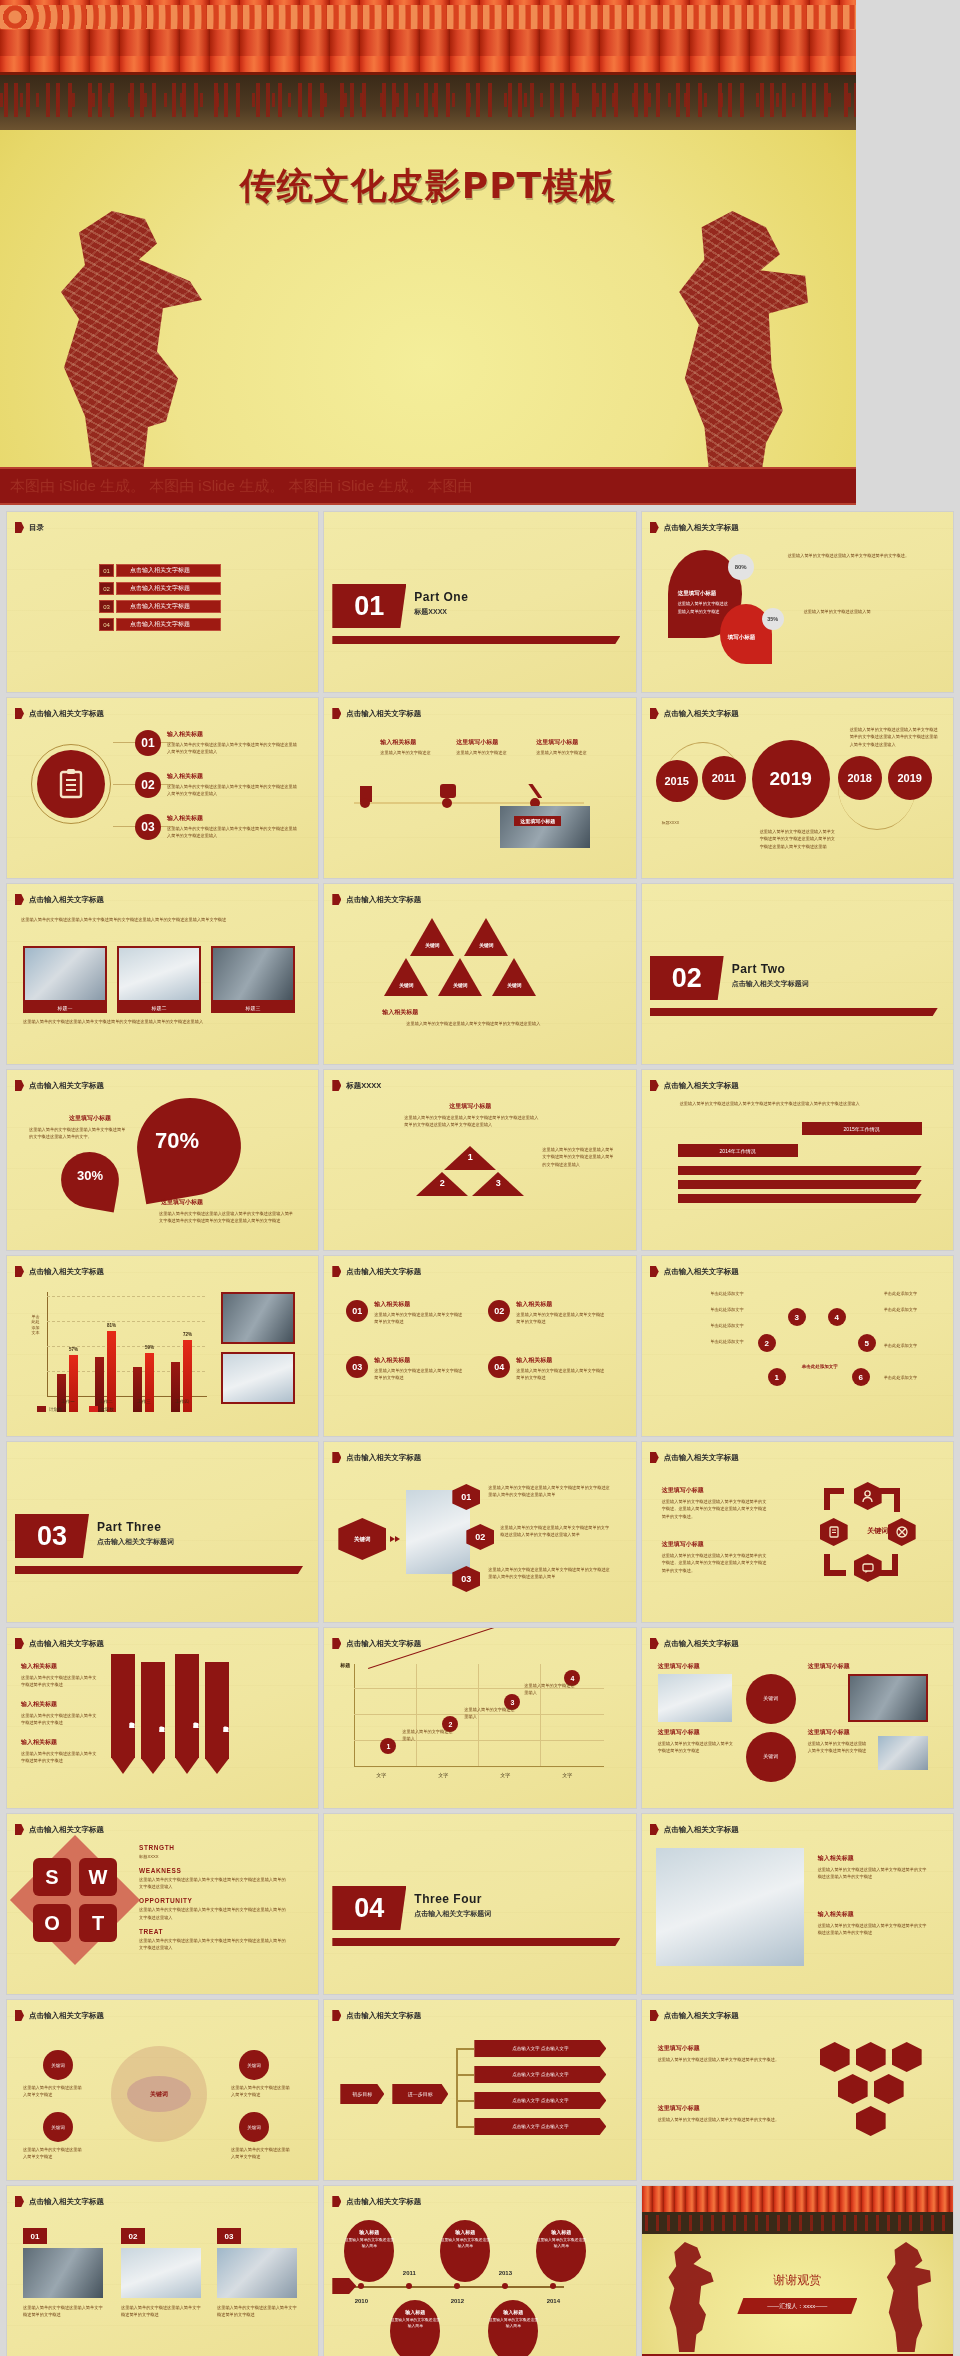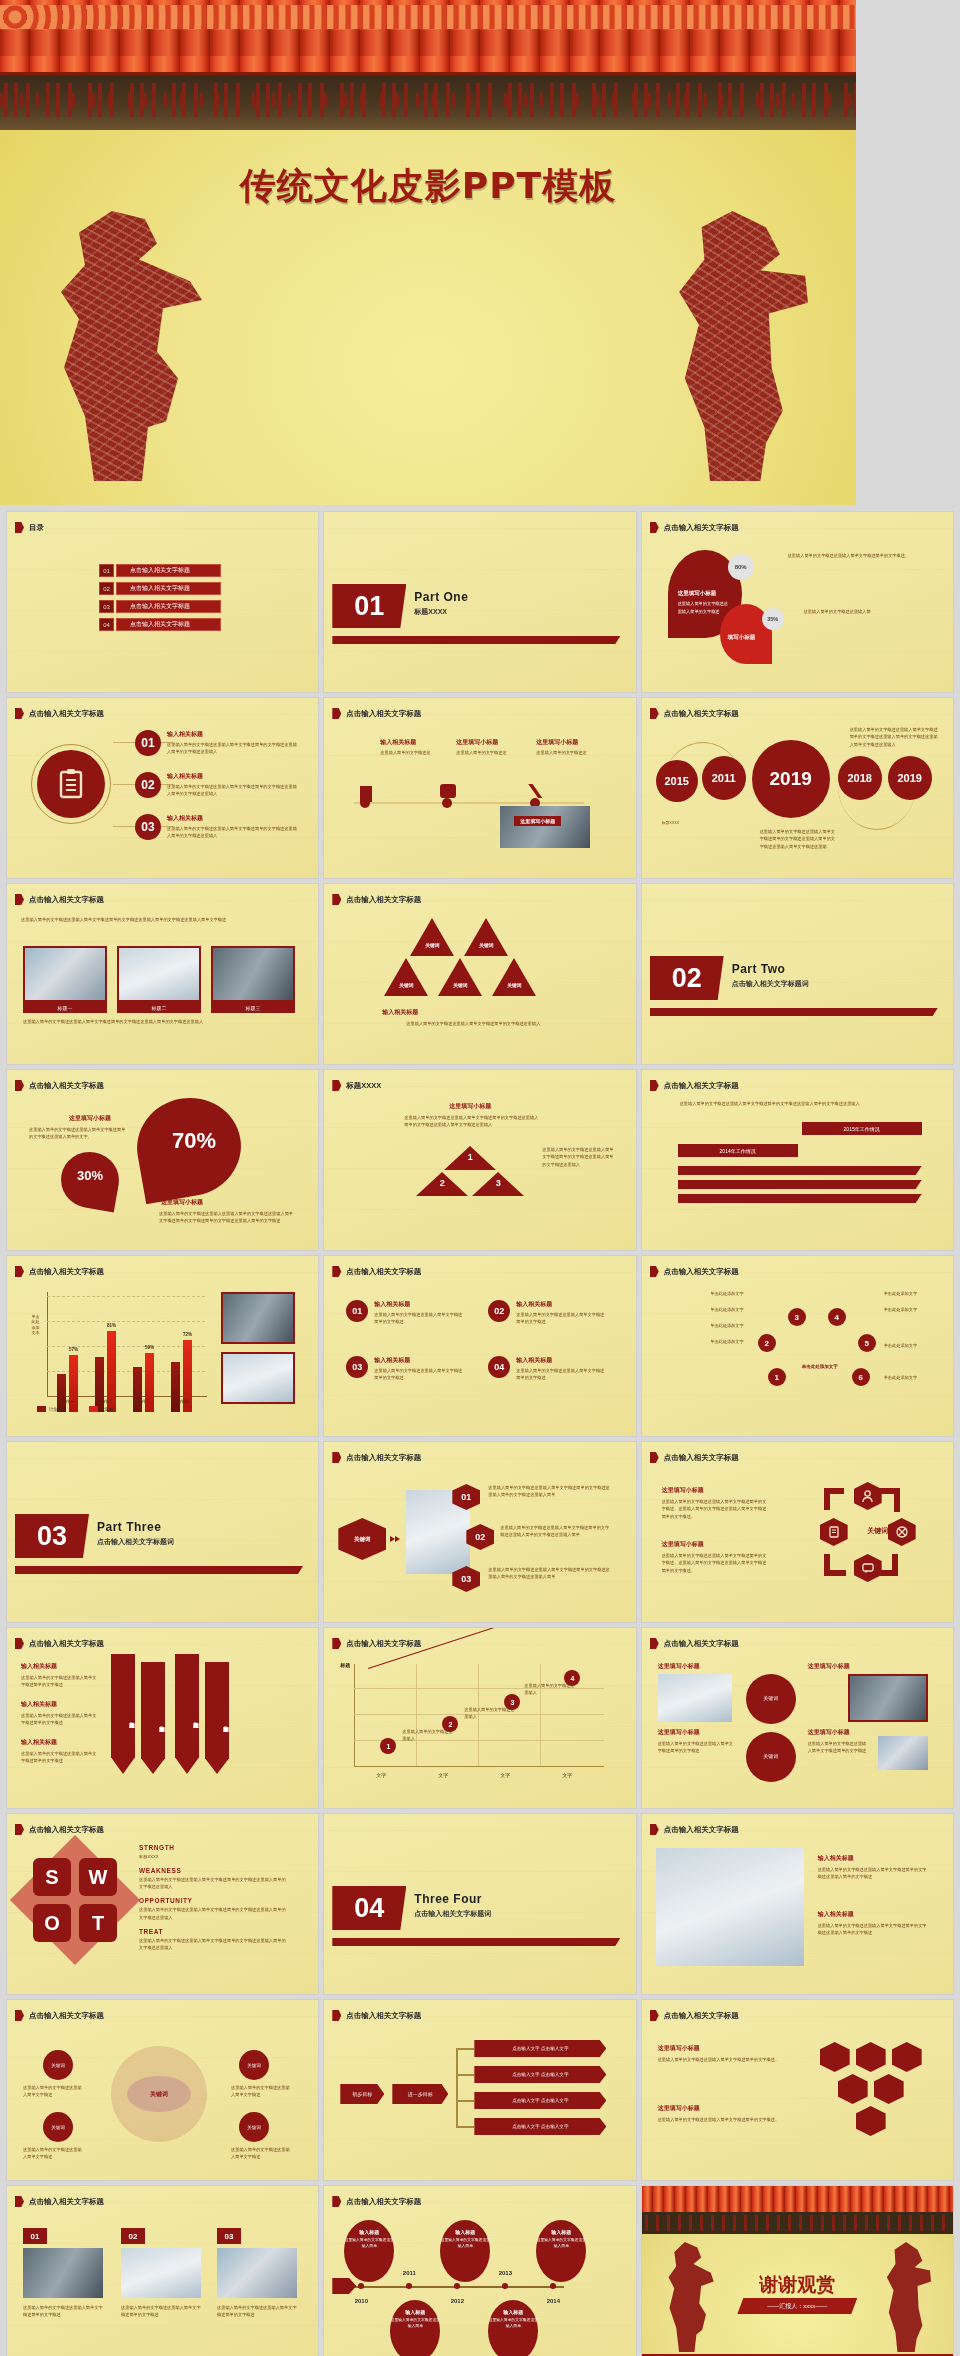--- a/index.html
+++ b/index.html
@@ -201,21 +201,21 @@
 
   
   .ty{ position:relative; width:100%; height:100%;
        background: radial-gradient(ellipse at 50% 70%, #f5ef9e 0%, #ece08c 60%, #e0d06a 100%); }
   .ty-tiles{ position:absolute; top:0; left:0; right:0; height:26px;
     background: repeating-linear-gradient(90deg,#c62a12 0,#e8512a 3px,#f4763e 6px,#c13217 9px,#9a1d08 11px); }
   .ty-fret{ position:absolute; top:26px; left:0; right:0; height:22px;
     background:#3a2a18; }
   .ty-fret::before{ content:""; position:absolute; inset:3px 0 3px 0;
     background: repeating-linear-gradient(90deg, transparent 0 3px, #8c1f12 3px 6px, transparent 6px 11px); opacity:.85;}
-  .ty-title{ position:absolute; left:0; right:0; top:86px; text-align:center; font-size:19px; font-weight:bold; color:#9d1c12;}
+  .ty-title{ position:absolute; left:0; right:0; top:86px; text-align:center; font-size:12px; font-weight:normal; color:#9d1c12;}
   .ty-sub{ position:absolute; left:50%; transform:translateX(-50%); top:112px; width:120px; height:16px;
     background:#9e1a12; color:#fff; font-size:6px; display:flex; align-items:center; justify-content:center;
     clip-path: polygon(6px 0,100% 0,calc(100% - 6px) 100%,0 100%); }
   .ty-fig{ position:absolute; bottom:14px; width:48px; height:110px; background:#8e1a16; opacity:.95; }
   .ty-fig.l{ left:24px; clip-path: polygon(40% 0,66% 5%,74% 14%,58% 20%,94% 28%,100% 36%,74% 40%,
       70% 56%,84% 66%,76% 80%,64% 84%,60% 100%,28% 100%,22% 78%,8% 60%,18% 42%,6% 32%,22% 22%,18% 9%); }
   .ty-fig.r{ right:22px; clip-path: polygon(48% 0,72% 7%,82% 17%,66% 23%,98% 26%,100% 36%,72% 40%,
       74% 60%,82% 76%,70% 88%,66% 100%,30% 100%,26% 82%,12% 64%,22% 44%,8% 32%,26% 20%,24% 7%); }
   .ty-band{ position:absolute; left:0; right:0; bottom:0; height:12px; background:#8e1512; }
 
@@ -227,20 +227,23 @@
 <body>
 
 <div class="hero">
   <div class="hero-tiles">
       <div class="knob-row"></div>
     </div>
   <div class="hero-fret"></div>
   <div class="shadow-fig fig-left"></div>
   <div class="shadow-fig fig-right"></div>
   <div class="hero-title">传统文化皮影PPT模板</div>
+  <div class="hero-band">
+    <span class="wm-strip">本图由 iSlide 生成。    本图由 iSlide 生成。    本图由 iSlide 生成。    本图由</span>
+  </div>
 </div>
 
 <div class="grid">
 
   <div class="slide">
     <div class="wm"></div>
     <div class="s-title">
       <i class="flag"></i>
       <span>目录</span>
     </div>
@@ -413,21 +416,21 @@
     <div class="part-rule"></div>
   </div>
 
   <div class="slide">
     <div class="wm"></div>
     <div class="s-title">
         <i class="flag"></i>
       <span>点击输入相关文字标题</span>
       </div>
     <div style="position:absolute;left:130px;top:28px;width:104px;height:98px;background:#8e1512;border-radius:50% 50% 50% 0;transform:rotate(-10deg);"></div>
-    <div style="position:absolute;left:148px;top:58px;width:78px;text-align:center;font-size:22px;font-weight:bold;color:#fff;">70%</div>
+    <div style="position:absolute;left:148px;top:58px;width:78px;text-align:left;font-size:22px;font-weight:bold;color:#fff;">70%</div>
     <div style="position:absolute;left:54px;top:82px;width:58px;height:56px;background:#8e1512;border-radius:50% 50% 0 50%;transform:rotate(10deg);"></div>
     <div style="position:absolute;left:58px;top:98px;width:50px;text-align:center;font-size:13px;font-weight:bold;color:#fff;">30%</div>
     <div style="position:absolute;left:62px;top:44px;" class="sub-h">这里填写小标题</div>
     <div style="position:absolute;left:22px;top:56px;width:100px;" class="ptxt">这里输入简单的文字概述这里输入简单文字概述简单的文字概述这里输入简单的文字。</div>
     <div style="position:absolute;left:154px;top:128px;" class="sub-h">这里填写小标题</div>
     <div style="position:absolute;left:152px;top:140px;width:136px;" class="ptxt">这里输入简单的文字概述这里输入这里输入简单的文字概述这里输入简单文字概述简单的文字概述简单的文字概述这里输入简单的文字概述</div>
   </div>
 
   <div class="slide">
     <div class="wm"></div>

